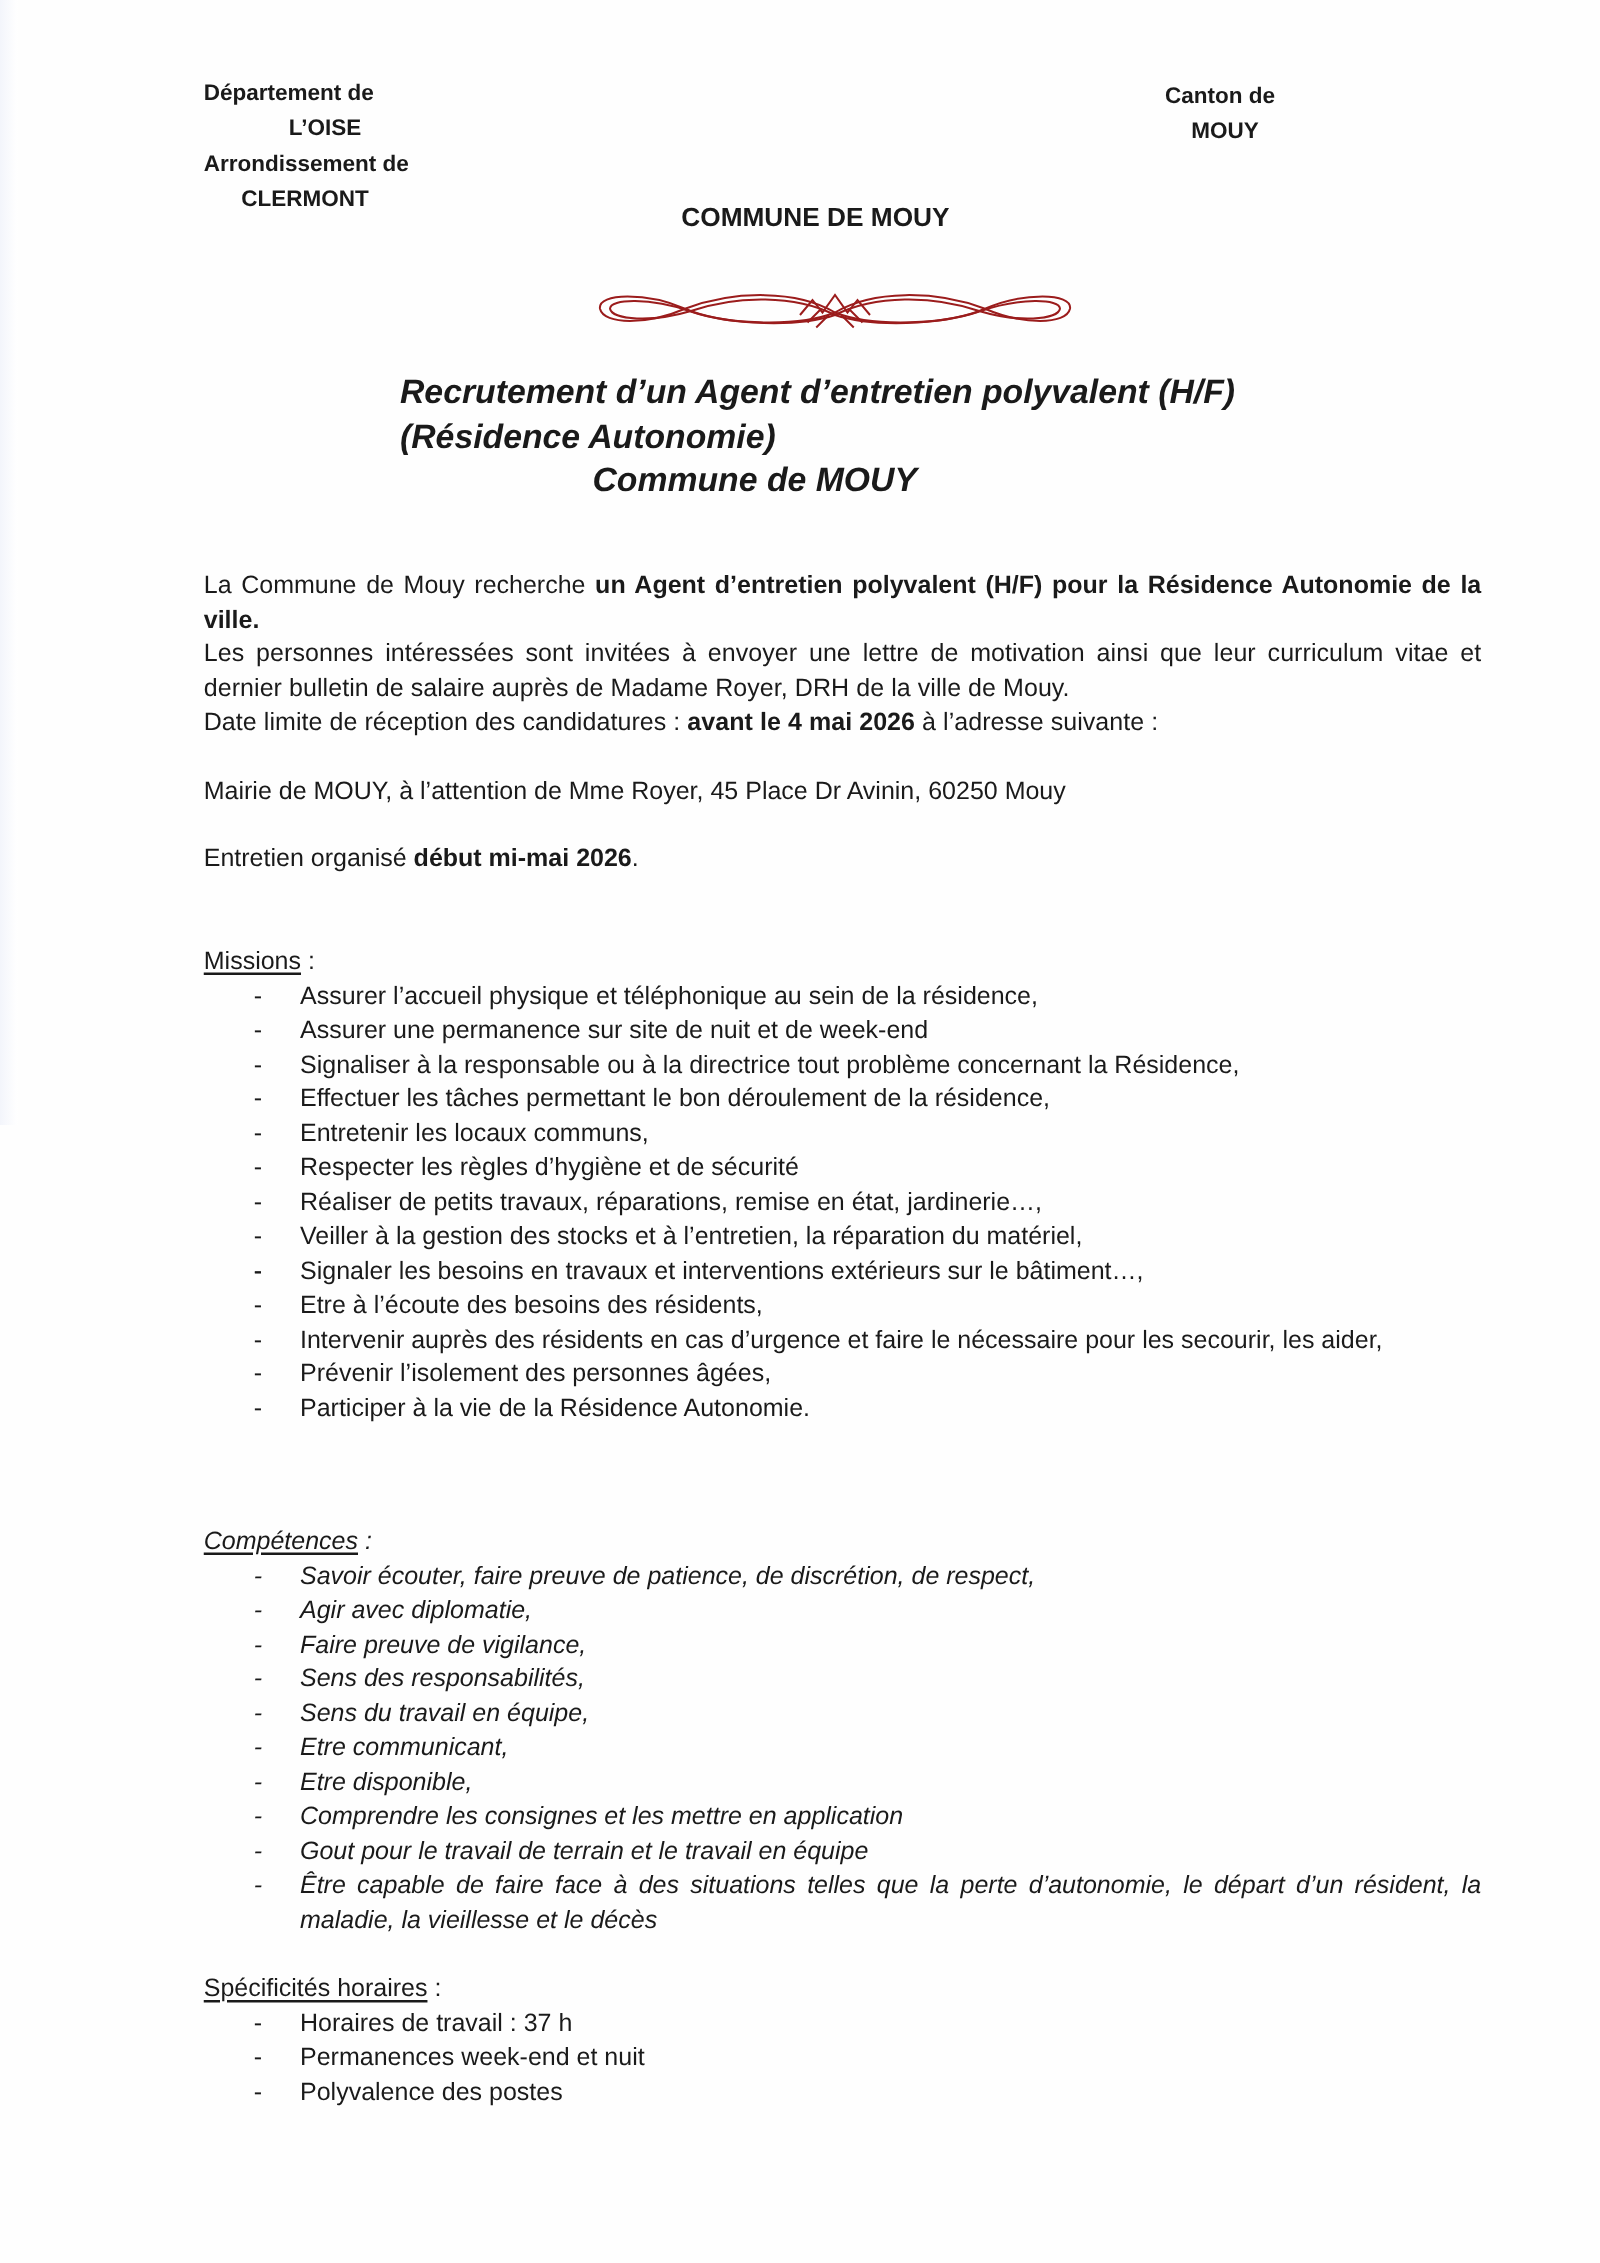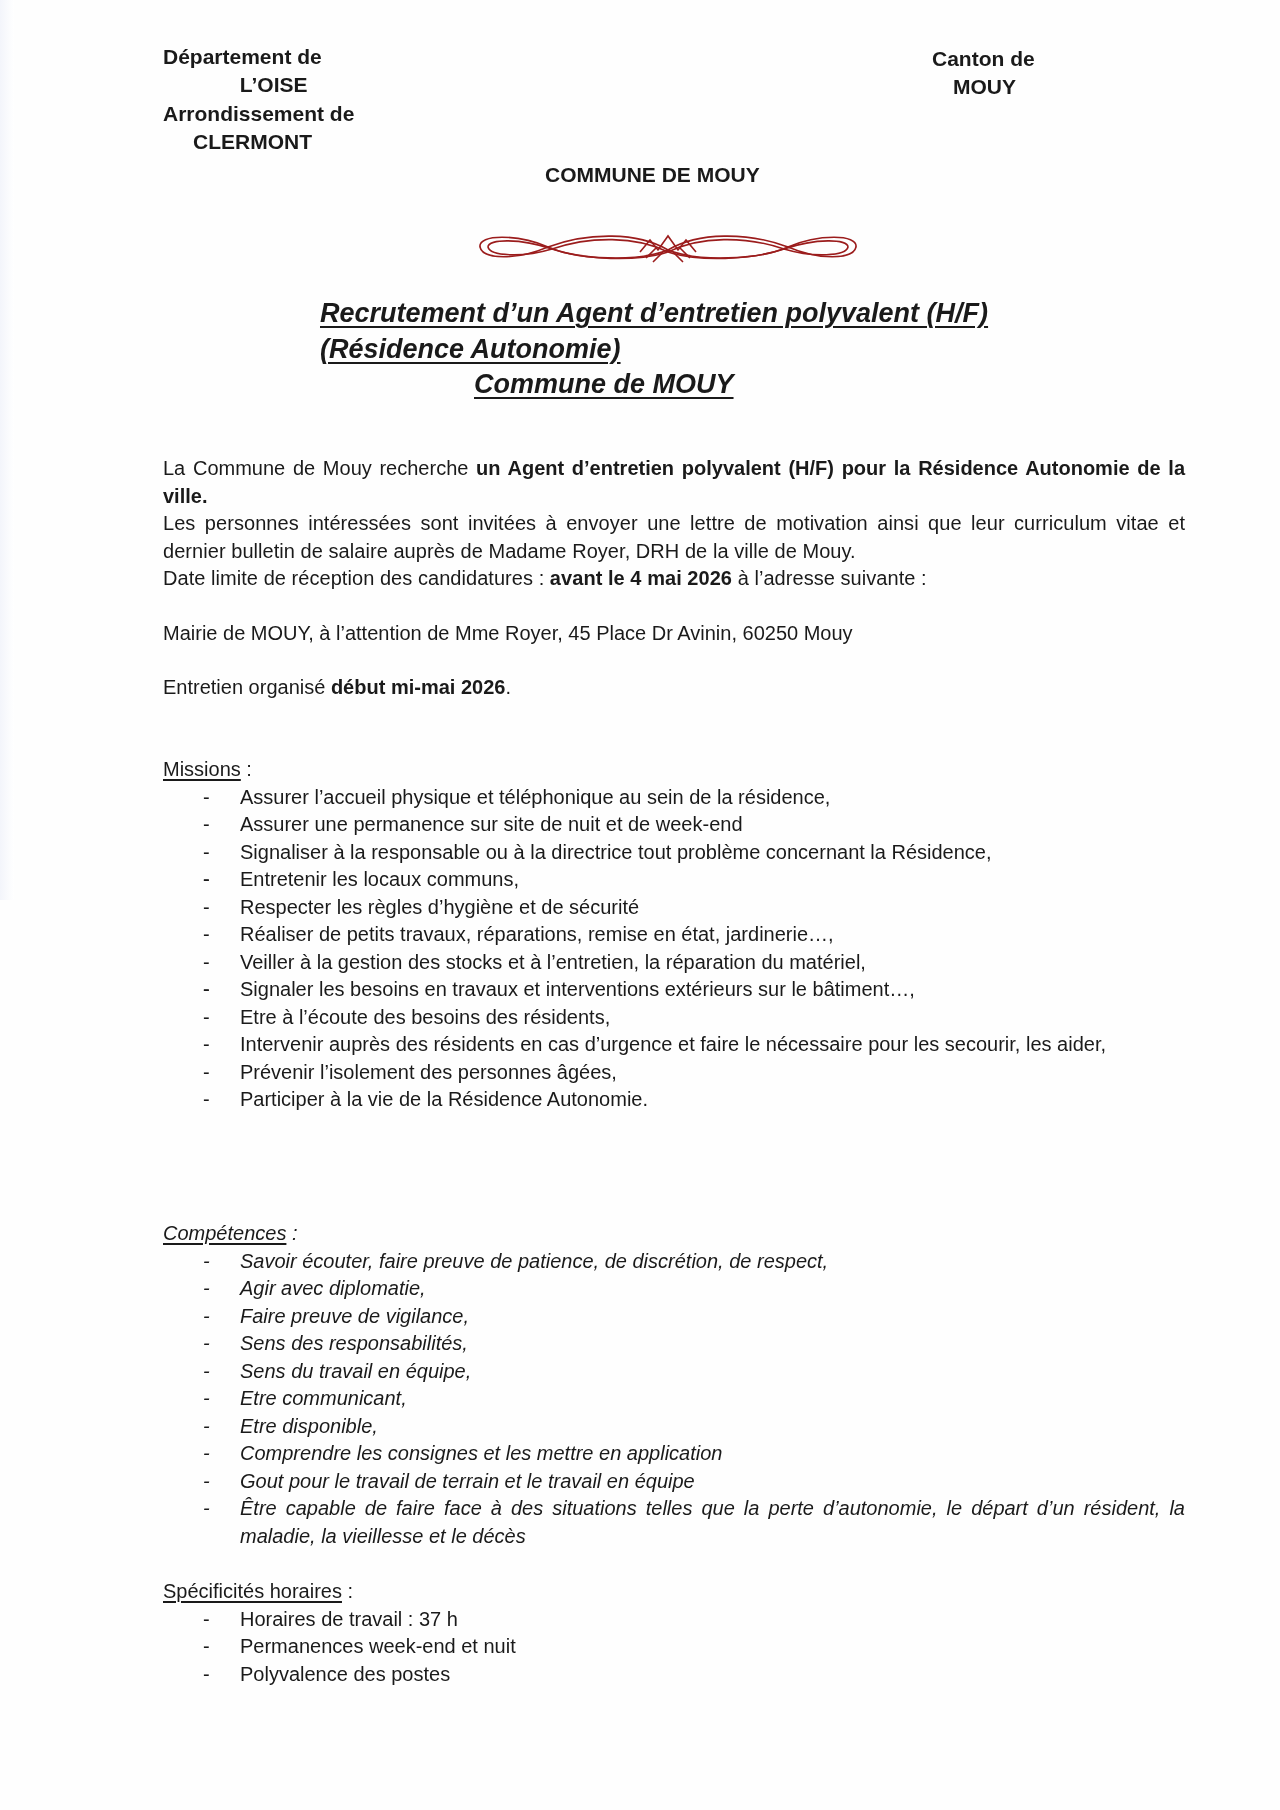--- a/index.html
+++ b/index.html
@@ -2,25 +2,25 @@
 <html><head>
 <meta charset="utf-8">
 <style>
   html, body { margin: 0; padding: 0; background: #ffffff; }
   body { width: 1280px; height: 1810px; position: relative; overflow: hidden;
          font-family: "Liberation Sans", sans-serif; color: #1a1a1a; }
   .page { position: absolute; inset: 0; background: #fefefe; }
   .scan-edge { position: absolute; left: 0; top: 0; width: 14px; height: 900px;
                background: linear-gradient(to right, #f3f5fb, #ffffff); }
   .abs { position: absolute; white-space: nowrap; }
-  .hdr { font-weight: bold; font-size: 21px; line-height: 28px; }
+  .hdr { font-weight: bold; font-size: 18px; line-height: 28px; margin-top: 17px; }
   .commune { font-weight: bold; font-size: 21px; }
   .ornament { position: absolute; left: 468px; top: 222px; width: 400px; height: 50px; }
   .title { font-weight: bold; font-style: italic; font-size: 27px; line-height: 35.5px;
-           text-decoration: underline; text-decoration-thickness: 2px; text-underline-offset: 4px; }
+           text-decoration-thickness: 2px; text-underline-offset: 4px; }
   .body { position: absolute; left: 163px; width: 1022px; font-size: 20px; line-height: 27.5px; }
   .para { margin: 0; text-align: justify; }
   .para.last-just { text-align-last: left; }
   b { font-weight: bold; }
   .section-head { margin: 0; }
   .section-head .u { text-decoration: underline; text-underline-offset: 3px; }
   ul.dash { list-style: none; margin: 0; padding: 0; }
   ul.dash li { position: relative; padding-left: 77px; }
   ul.dash li .dash-mark { position: absolute; left: 40px; top: 0; }
   ul.dash li.justify { text-align: justify; text-align-last: left; }
@@ -77,21 +77,21 @@
   </div>
 
   <div class="body" style="top:756px;">
     <p class="section-head">
       <span class="u">Missions</span><span> :</span>
     </p>
     <ul class="dash">
       <li><span class="dash-mark">-</span><span>Assurer l’accueil physique et téléphonique au sein de la résidence,</span></li>
       <li><span class="dash-mark">-</span><span>Assurer une permanence sur site de nuit et de week-end</span></li>
       <li><span class="dash-mark">-</span><span>Signaliser à la responsable ou à la directrice tout problème concernant la Résidence,</span></li>
-      <li><span class="dash-mark">-</span></li>
+      <li><span class="dash-mark">-</span><span>Effectuer les tâches permettant le bon déroulement de la résidence,</span></li>
       <li><span class="dash-mark">-</span><span>Entretenir les locaux communs,</span></li>
       <li><span class="dash-mark">-</span><span>Respecter les règles d’hygiène et de sécurité</span></li>
       <li><span class="dash-mark">-</span><span>Réaliser de petits travaux, réparations, remise en état, jardinerie…,</span></li>
       <li><span class="dash-mark">-</span><span>Veiller à la gestion des stocks et à l’entretien, la réparation du matériel,</span></li>
       <li><span class="dash-mark">-</span></li>
       <li><span class="dash-mark">-</span><span>Signaler les besoins en travaux et interventions extérieurs sur le bâtiment…,</span></li>
       <li><span class="dash-mark">-</span><span>Etre à l’écoute des besoins des résidents,</span></li>
       <li class="justify"><span class="dash-mark">-</span><span>Intervenir auprès des résidents en cas d’urgence et faire le nécessaire pour les secourir, les aider,</span></li>
       <li><span class="dash-mark">-</span><span>Prévenir l’isolement des personnes âgées,</span></li>
       <li><span class="dash-mark">-</span><span>Participer à la vie de la Résidence Autonomie.</span></li>

